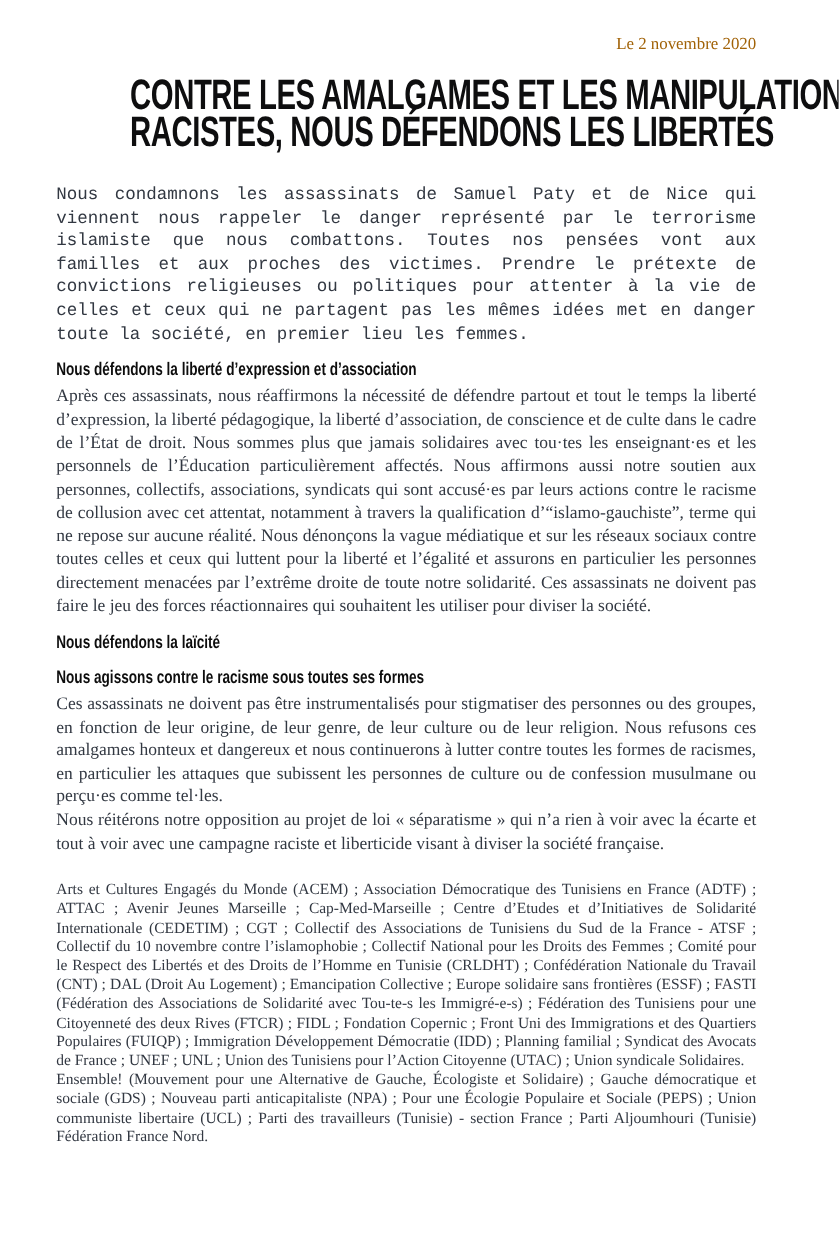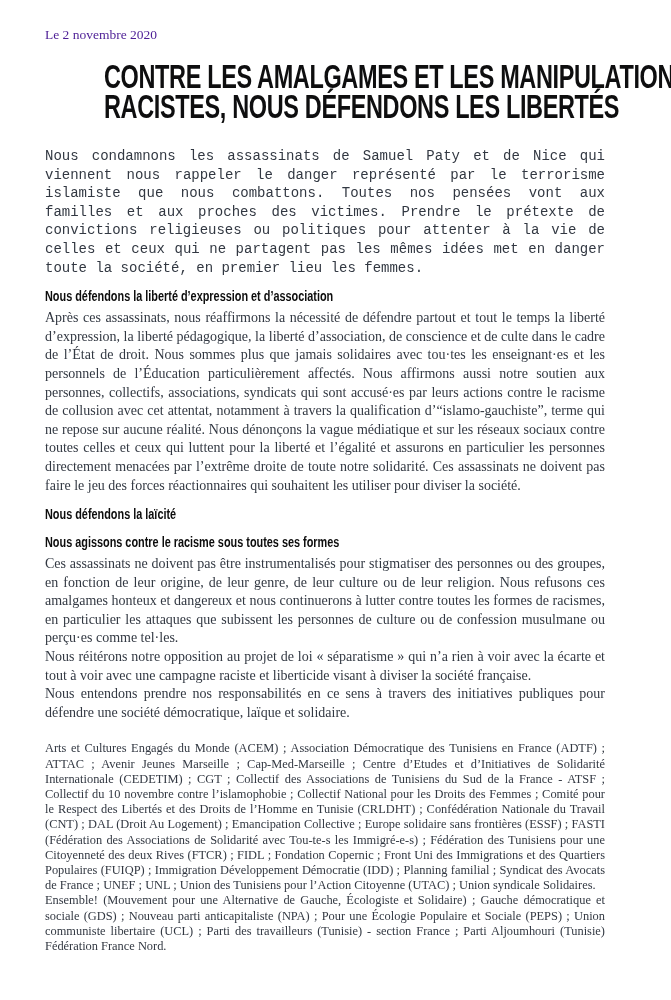--- a/index.html
+++ b/index.html
@@ -8,23 +8,24 @@
     width: 671px;
     height: 1000px;
     background: #ffffff;
     overflow: hidden;
     box-sizing: border-box;
     padding: 27px 66px 0 45px;
     font-family: "Liberation Serif", "DejaVu Serif", serif;
     color: #323842;
   }
   .date {
+    text-align: right;
     font-size: 13.5px;
     line-height: 15px;
-    color: #4c1d95;
+    color: #a16207;
   }
   h1.title {
     margin: 19px -66px 0 -45px; 
     font-family: "Liberation Sans", "DejaVu Sans", sans-serif;
     font-weight: 800;
     font-size: 34px;
     line-height: 30px;
     color: #0e0e0f;
     text-align: center;
     transform: scaleX(0.69);
@@ -72,20 +73,19 @@
   <p class="body intro">Nous condamnons les assassinats de Samuel Paty et de Nice qui viennent nous rappeler le danger représenté par le terrorisme islamiste que nous combattons. Toutes nos pensées vont aux familles et aux proches des victimes. Prendre le prétexte de convictions religieuses ou politiques pour attenter à la vie de celles et ceux qui ne partagent pas les mêmes idées met en danger toute la société, en premier lieu les femmes.</p>
 
   <h2 class="sec">Nous défendons la liberté d’expression et d’association</h2>
   <p class="body">Après ces assassinats, nous réaffirmons la nécessité de défendre partout et tout le temps la liberté d’expression, la liberté pédagogique, la liberté d’association, de conscience et de culte dans le cadre de l’État de droit. Nous sommes plus que jamais solidaires avec tou·tes les enseignant·es et les personnels de l’Éducation particulièrement affectés. Nous affirmons aussi notre soutien aux personnes, collectifs, associations, syndicats qui sont accusé·es par leurs actions contre le racisme de collusion avec cet attentat, notamment à travers la qualification d’“islamo-gauchiste”, terme qui ne repose sur aucune réalité. Nous dénonçons la vague médiatique et sur les réseaux sociaux contre toutes celles et ceux qui luttent pour la liberté et l’égalité et assurons en particulier les personnes directement menacées par l’extrême droite de toute notre solidarité. Ces assassinats ne doivent pas faire le jeu des forces réactionnaires qui souhaitent les utiliser pour diviser la société.</p>
 
   <h2 class="sec">Nous défendons la laïcité</h2>
 
   <h2 class="sec">Nous agissons contre le racisme sous toutes ses formes</h2>
   <p class="body">Ces assassinats ne doivent pas être instrumentalisés pour stigmatiser des personnes ou des groupes, en fonction de leur origine, de leur genre, de leur culture ou de leur religion. Nous refusons ces amalgames honteux et dangereux et nous continuerons à lutter contre toutes les formes de racismes, en particulier les attaques que subissent les personnes de culture ou de confession musulmane ou perçu·es comme tel·les.</p>
   <p class="body">Nous réitérons notre opposition au projet de loi « séparatisme » qui n’a rien à voir avec la écarte et tout à voir avec une campagne raciste et liberticide visant à diviser la société française.</p>
-  <p class="body">Nous entendons prendre nos responsabilités en ce sens à travers des initiatives publiques pour défendre une société démocratique, laïque et solidaire.</p>
 
   <div class="signatories">
     <p>Arts et Cultures Engagés du Monde (ACEM) ; Association Démocratique des Tunisiens en France (ADTF) ; ATTAC ; Avenir Jeunes Marseille ; Cap-Med-Marseille ; Centre d’Etudes et d’Initiatives de Solidarité Internationale (CEDETIM) ; CGT ; Collectif des Associations de Tunisiens du Sud de la France - ATSF ; Collectif du 10 novembre contre l’islamophobie ; Collectif National pour les Droits des Femmes ; Comité pour le Respect des Libertés et des Droits de l’Homme en Tunisie (CRLDHT) ; Confédération Nationale du Travail (CNT) ; DAL (Droit Au Logement) ; Emancipation Collective ; Europe solidaire sans frontières (ESSF) ; FASTI (Fédération des Associations de Solidarité avec Tou-te-s les Immigré-e-s) ; Fédération des Tunisiens pour une Citoyenneté des deux Rives (FTCR) ; FIDL ; Fondation Copernic ; Front Uni des Immigrations et des Quartiers Populaires (FUIQP) ; Immigration Développement Démocratie (IDD) ; Planning familial ; Syndicat des Avocats de France ; UNEF ; UNL ; Union des Tunisiens pour l’Action Citoyenne (UTAC) ; Union syndicale Solidaires.</p>
     <p>Ensemble! (Mouvement pour une Alternative de Gauche, Écologiste et Solidaire) ; Gauche démocratique et sociale (GDS) ; Nouveau parti anticapitaliste (NPA) ; Pour une Écologie Populaire et Sociale (PEPS) ; Union communiste libertaire (UCL) ; Parti des travailleurs (Tunisie) - section France ; Parti Aljoumhouri (Tunisie) Fédération France Nord.</p>
   </div>
 
 </div>
 
 </body></html>

